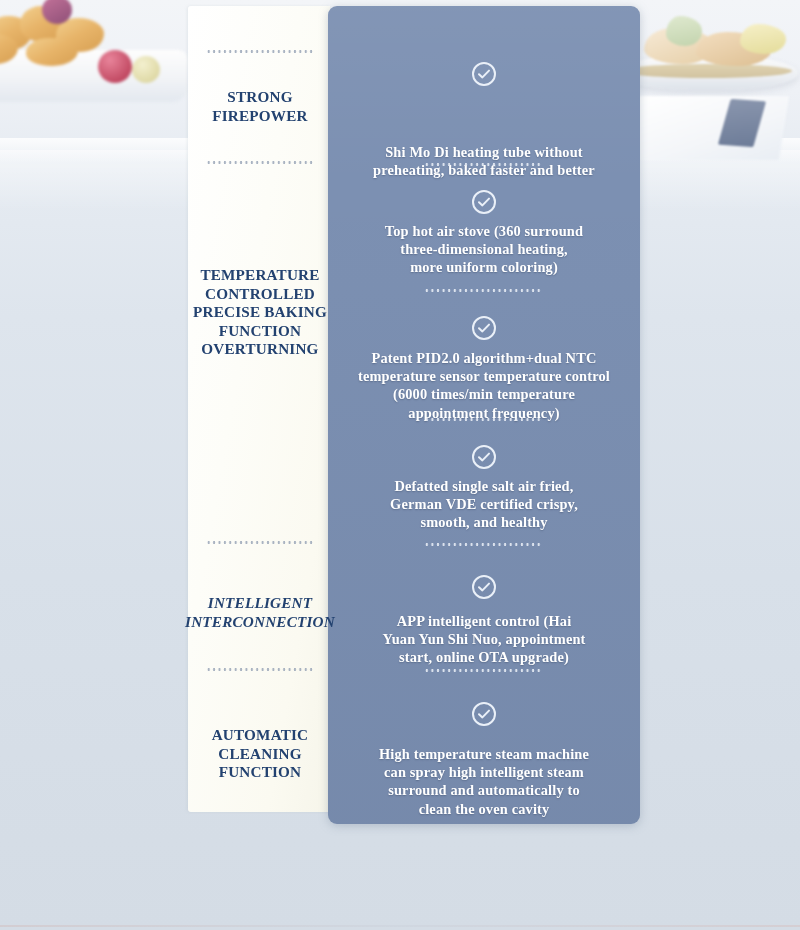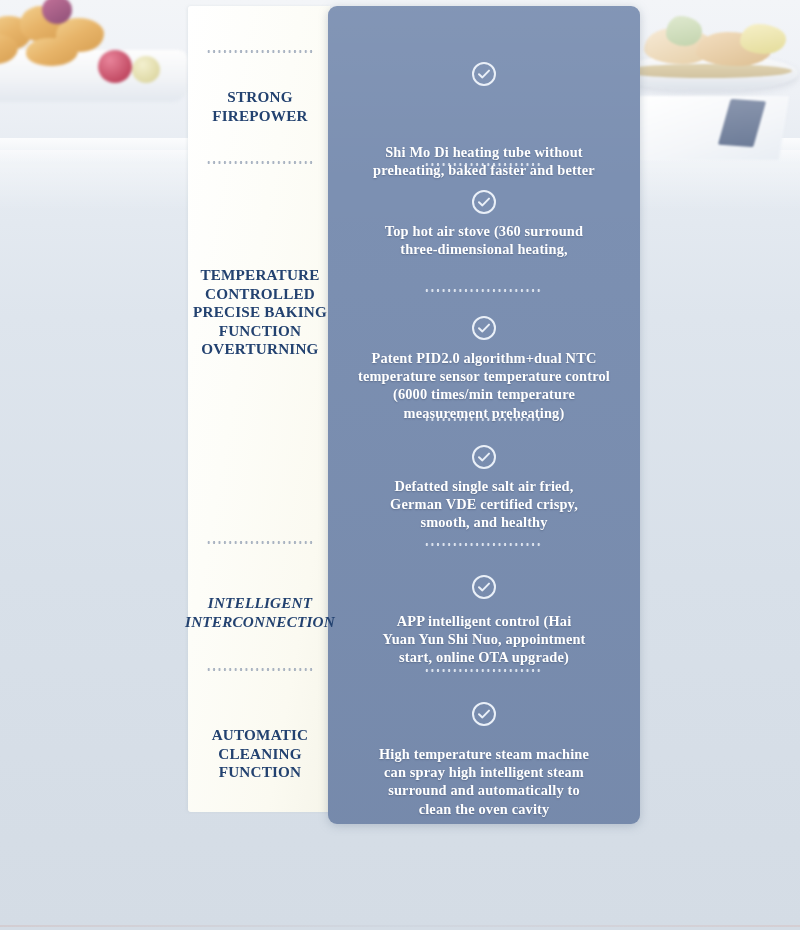--- a/index.html
+++ b/index.html
@@ -248,34 +248,35 @@
 
     <div class="ricon" style="top:183px;">
       <svg viewBox="0 0 26 26">
           <circle cx="13" cy="13" r="11" fill="none" stroke="#eaf0f8" stroke-width="2"></circle>
           <path d="M8 13.2 L11.4 16.4 L18 9.6" fill="none" stroke="#eaf0f8" stroke-width="2" stroke-linecap="round" stroke-linejoin="round"></path>
         </svg>
     </div>
     <div class="rtext" style="top:216px;">
       <div>Top hot air stove (360 surround</div>
       <div>three-dimensional heating,</div>
+      <div>more uniform coloring)</div>
     </div>
     <div class="rdiv" style="top:283px;"></div>
 
     <div class="ricon" style="top:309px;">
       <svg viewBox="0 0 26 26">
           <circle cx="13" cy="13" r="11" fill="none" stroke="#eaf0f8" stroke-width="2"></circle>
           <path d="M8 13.2 L11.4 16.4 L18 9.6" fill="none" stroke="#eaf0f8" stroke-width="2" stroke-linecap="round" stroke-linejoin="round"></path>
         </svg>
     </div>
     <div class="rtext" style="top:343px;">
       <div>Patent PID2.0 algorithm+dual NTC</div>
       <div>temperature sensor temperature control</div>
       <div>(6000 times/min temperature</div>
-      <div>measurement preheating)</div>
+      <div>appointment frequency)</div>
     </div>
     <div class="rdiv" style="top:412px;"></div>
 
     <div class="ricon" style="top:438px;">
       <svg viewBox="0 0 26 26">
           <circle cx="13" cy="13" r="11" fill="none" stroke="#eaf0f8" stroke-width="2"></circle>
           <path d="M8 13.2 L11.4 16.4 L18 9.6" fill="none" stroke="#eaf0f8" stroke-width="2" stroke-linecap="round" stroke-linejoin="round"></path>
         </svg>
     </div>
     <div class="rtext" style="top:471px;">

